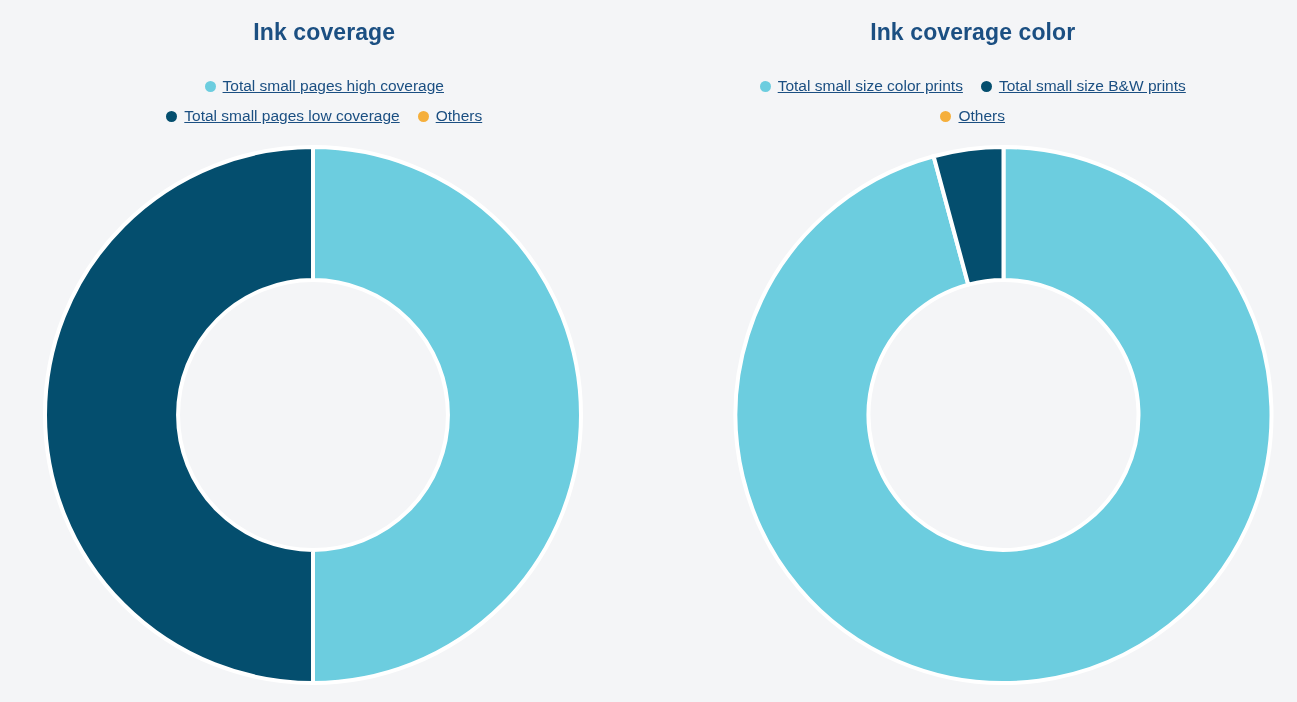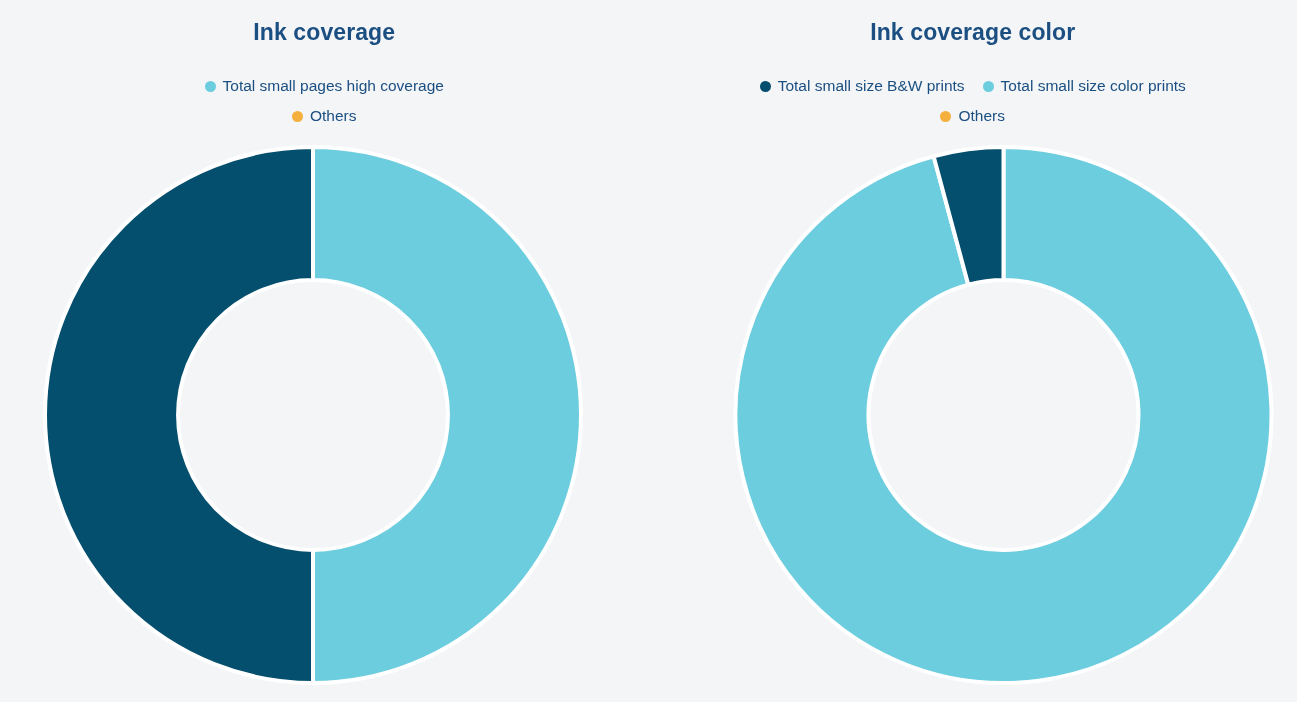--- a/index.html
+++ b/index.html
@@ -65,20 +65,21 @@
   }
   .legend-dot {
     width: 11px;
     height: 11px;
     border-radius: 50%;
     flex: 0 0 auto;
     display: inline-block;
   }
   .legend-label {
     display: inline-block;
+    text-decoration: underline;
   }
   .donut-wrap {
     position: absolute;
     left: 0;
     top: 0;
     width: 100%;
     height: 100%;
     pointer-events: none;
   }
   .donut-svg {
@@ -98,46 +99,50 @@
 
   <div class="chart-panel">
     <div class="chart-title">Ink coverage</div>
     <div class="legend">
       <div class="legend-item">
         <span class="legend-dot" style="background:#6ccddf"></span>
         <span class="legend-label">Total small pages high coverage</span>
       </div>
       <div style="flex-basis:100%;height:0"></div>
       <div class="legend-item">
+        <span class="legend-dot" style="background:#044e6e"></span>
+        <span class="legend-label">Total small pages low coverage</span>
+      </div>
+      <div class="legend-item">
         <span class="legend-dot" style="background:#f5af3c"></span>
         <span class="legend-label">Others</span>
       </div>
     </div>
     <div class="donut-wrap">
       <svg class="donut-svg" id="donut-0" width="648" height="702" viewBox="0 0 648 702">
           <path d="M 313 147 A 268 268 0 0 1 313 683 L 313 550 A 135 135 0 0 0 313 280 Z" fill="#6ccddf" stroke="#ffffff" stroke-width="4" class="slice">
             <title>Total small pages high coverage: 50%</title>
           </path>
           <path d="M 313 683 A 268 268 0 0 1 312.99999999999994 147 L 313 280 A 135 135 0 0 0 313 550 Z" fill="#044e6e" stroke="#ffffff" stroke-width="4" class="slice">
             <title>Total small pages low coverage: 50%</title>
           </path>
         </svg>
     </div>
   </div>
 
   <div class="chart-panel">
     <div class="chart-title">Ink coverage color</div>
     <div class="legend">
       <div class="legend-item">
+        <span class="legend-dot" style="background:#6ccddf"></span>
+        <span class="legend-label">Total small size color prints</span>
+      </div>
+      <div class="legend-item">
         <span class="legend-dot" style="background:#044e6e"></span>
         <span class="legend-label">Total small size B&amp;W prints</span>
-      </div>
-      <div class="legend-item">
-        <span class="legend-dot" style="background:#6ccddf"></span>
-        <span class="legend-label">Total small size color prints</span>
       </div>
       <div style="flex-basis:100%;height:0"></div>
       <div class="legend-item">
         <span class="legend-dot" style="background:#f5af3c"></span>
         <span class="legend-label">Others</span>
       </div>
     </div>
     <div class="donut-wrap">
       <svg class="donut-svg" id="donut-1" width="648" height="702" viewBox="0 0 648 702">
           <path d="M 354.5 147 A 268 268 0 1 1 284.5944763143075 156.27772079268266 L 319.2863966508638 284.67347875750806 A 135 135 0 1 0 354.5 280 Z" fill="#6ccddf" stroke="#ffffff" stroke-width="4" class="slice">

